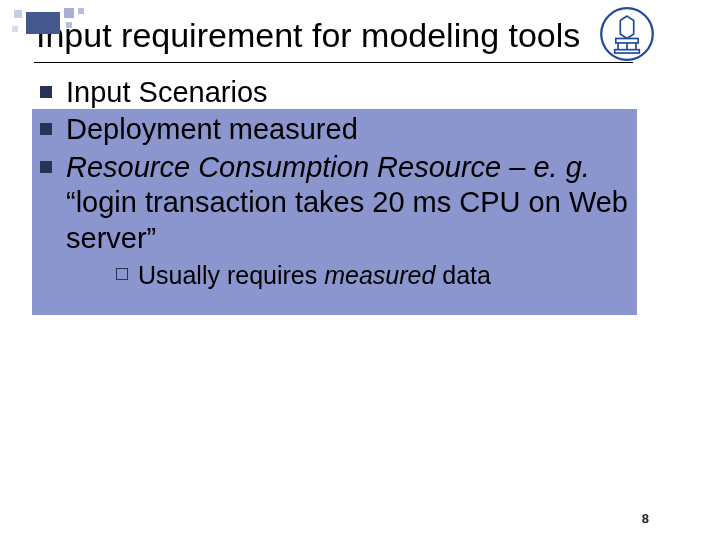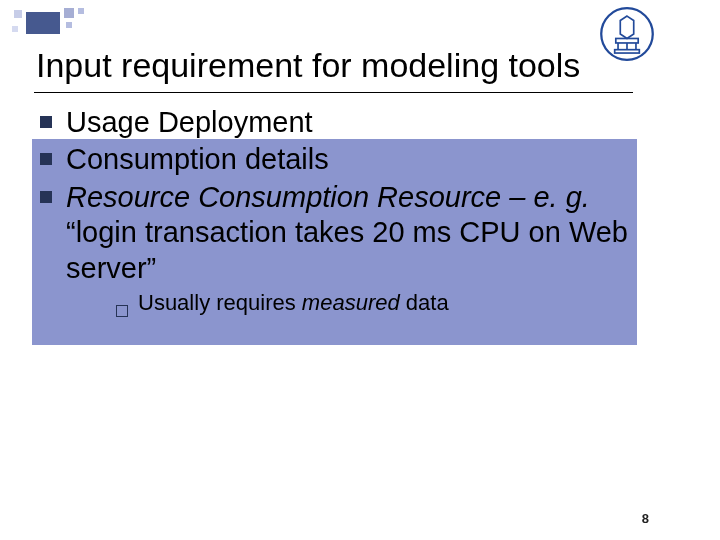--- a/index.html
+++ b/index.html
@@ -10,21 +10,21 @@
     background: #fff;
     font-family: Arial, Helvetica, sans-serif;
     overflow: hidden;
     position: relative;
   }
   .slide {
     width: 667px;
     height: 540px;
     position: relative;
     box-sizing: border-box;
-    padding: 34px 34px 0 34px;
+    padding: 4px 34px 0 34px;
   }
   
   .motif {
     position: absolute;
     top: 8px;
     left: 8px;
     width: 120px;
     height: 26px;
   }
   .motif .big {
@@ -144,22 +144,22 @@
   }
   .italic { font-style: italic; }
 
   ul.b2 {
     list-style: none;
     margin: 4px 0 0 0;
     padding: 0 0 0 50px;
   }
   ul.b2 > li {
     display: flex;
-    align-items: flex-end;
-    font-size: 22px;
+    align-items: flex-start;
+    font-size: 25px;
     color: #000;
   }
   ul.b2 > li .bullet-open {
     flex: 0 0 auto;
     width: 12px;
     height: 12px;
     border: 1.5px solid #263356;
     box-sizing: border-box;
     margin-top: 8px;
     margin-right: 10px;
@@ -206,26 +206,26 @@
     <hr class="title-rule">
   </div>
 
   <div class="body">
     <div class="hl"></div>
 
     <ul class="b1">
 
       <li>
         <span class="bullet-sq"></span>
-        <span class="txt">Usage Deployment</span>
+        <span class="txt">Input Scenarios</span>
       </li>
 
       <li>
         <span class="bullet-sq"></span>
-        <span class="txt">Consumption details</span>
+        <span class="txt">Deployment measured</span>
       </li>
 
       <li>
         <span class="bullet-sq"></span>
         <span class="txt">
           <span class="italic">Resource Consumption Resource – e. g.</span><span> “login transaction takes 20 ms CPU on Web server”</span>
 
           <ul class="b2">
             <li>
               <span class="bullet-open"></span>

